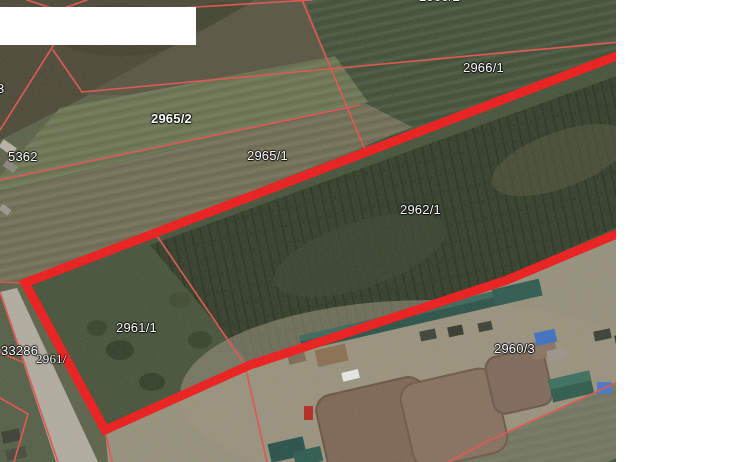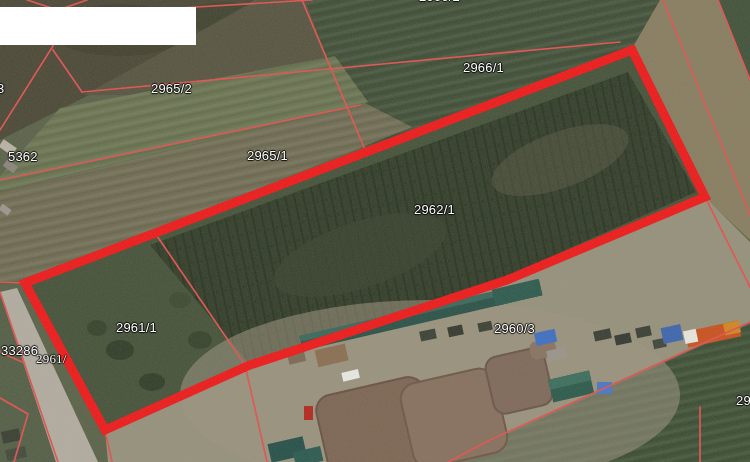--- a/index.html
+++ b/index.html
@@ -1,17 +1,17 @@
 <!DOCTYPE html>
 <html><head>
 <meta charset="utf-8">
 <style>
   html,body{margin:0;padding:0;background:#ffffff;}
   #map{
-    position:relative;width:750px;height:462px;overflow:hidden;
+    position:relative;width:616px;height:462px;overflow:hidden;
     font-family:"Liberation Sans",sans-serif;background:#57604a;
   }
   #map svg{position:absolute;left:0;top:0;display:block;}
   .label{
     position:absolute;white-space:nowrap;
     font-size:13px;line-height:14px;color:#fdfdfd;letter-spacing:0.2px;
     text-shadow:-1px 0 1px rgba(0,0,0,.85),1px 0 1px rgba(0,0,0,.85),
                  0 -1px 1px rgba(0,0,0,.85),0 1px 1px rgba(0,0,0,.85);
     pointer-events:none;
   }
@@ -161,23 +161,23 @@
 
     <path d="M25,283 L632,50 L705,197 L507,280 L250,365 L105,430 Z" fill="none" stroke="#ed1a1a" stroke-width="9" stroke-linejoin="miter"></path>
 
     <rect x="0" y="0" width="750" height="462" filter="url(#grain)" opacity="0.5"></rect>
   </svg>
 
   <div class="white-box"></div>
 
   <div class="label" style="left:419px;top:-10px;">2966/2</div>
   <div class="label" style="left:463px;top:61px;">2966/1</div>
-  <div class="label" style="left:151px;top:82px;">2965/2</div>
+  <div class="label" style="left:151px;top:112px;font-weight:bold;">2965/2</div>
   <div class="label" style="left:-3px;top:82px;">3</div>
   <div class="label" style="left:8px;top:150px;">5362</div>
   <div class="label" style="left:247px;top:149px;">2965/1</div>
-  <div class="label" style="left:414px;top:203px;">2962/1</div>
+  <div class="label" style="left:400px;top:203px;">2962/1</div>
   <div class="label" style="left:116px;top:321px;">2961/1</div>
   <div class="label" style="left:1px;top:344px;">33286</div>
   <div class="label" style="left:36px;top:352px;font-family:Liberation Serif, serif;">2961/</div>
-  <div class="label" style="left:494px;top:322px;">2960/3</div>
+  <div class="label" style="left:494px;top:342px;">2960/3</div>
   <div class="label" style="left:736px;top:394px;">296</div>
 </div>
 
 </body></html>

